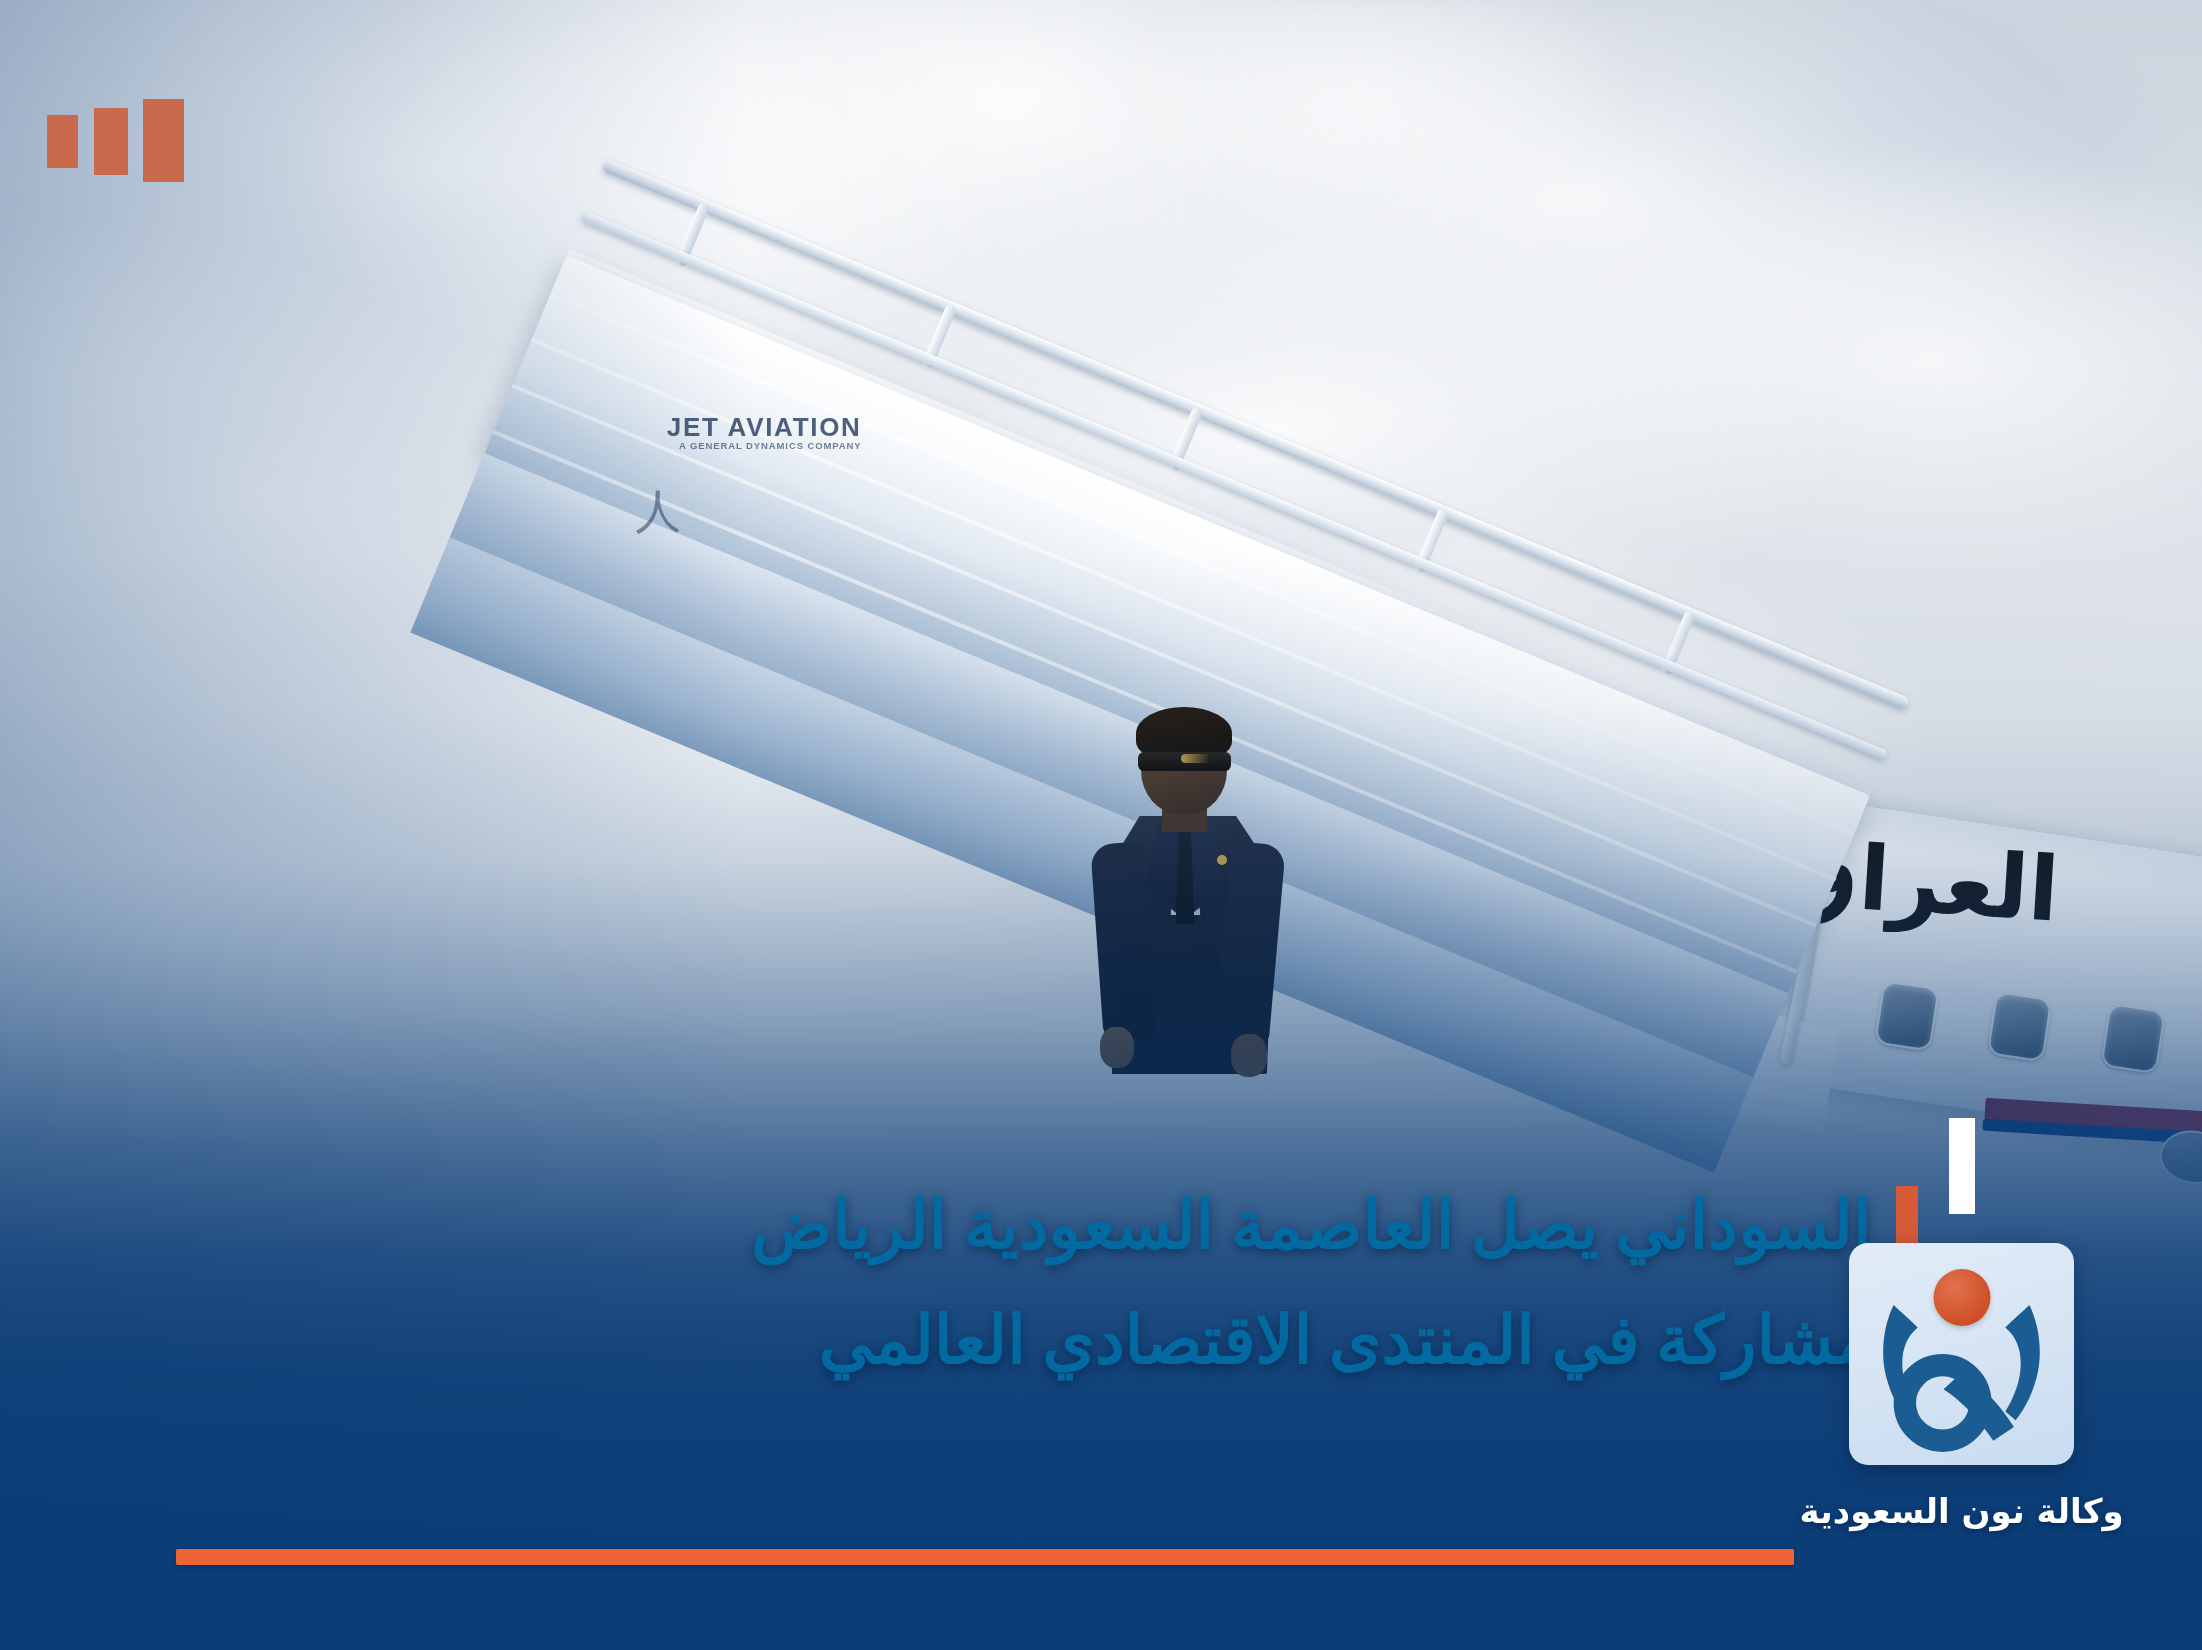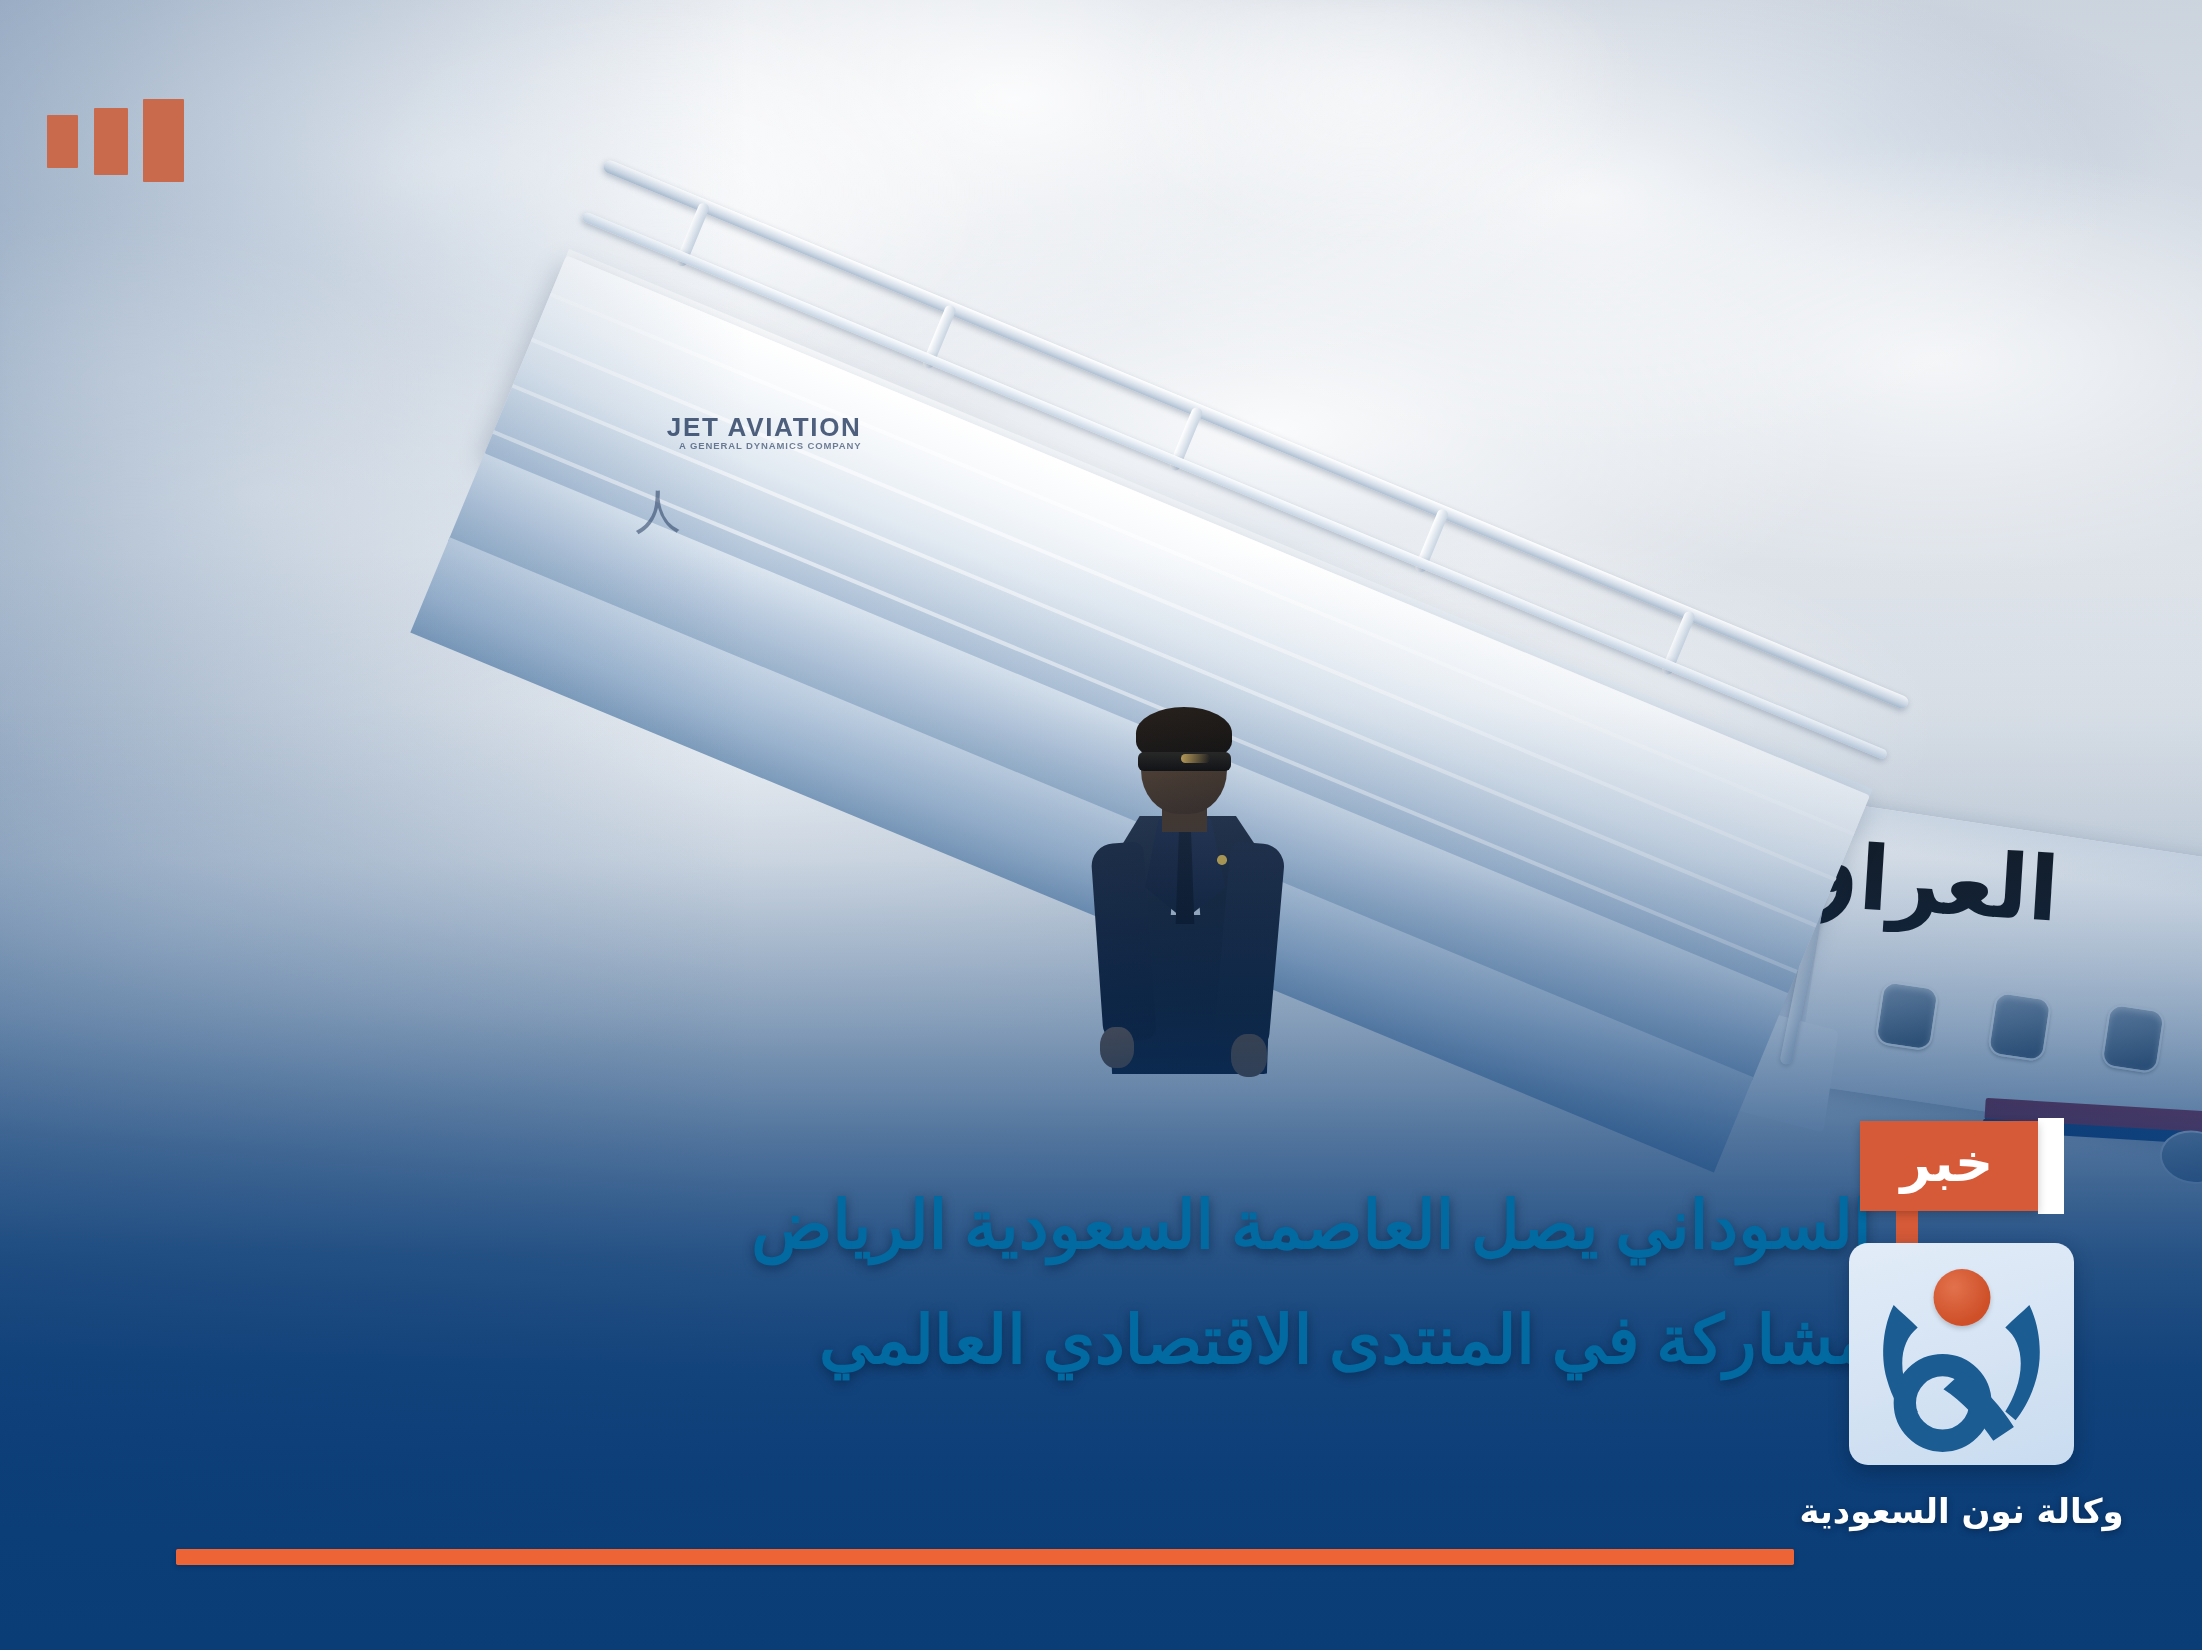--- a/index.html
+++ b/index.html
@@ -444,21 +444,20 @@
       <div class="hl-line">للمشاركة في المنتدى الاقتصادي العالمي</div>
     </div>
   </div>
 
   <div class="hl-divider"></div>
 
   <div class="brandcol">
 
     <div class="news-badge">
       <div class="nb-bar"></div>
-      <div class="nb-box">خبر</div>
     </div>
 
     <div class="logo-tile">
       <div class="logo-dot"></div>
       <svg class="logo-svg" viewBox="0 0 262 258">
         <path d="M52 72 C40 96, 36 130, 44 158 C50 180, 60 196, 68 206 L80 196
                  C70 180, 62 160, 62 140 C62 122, 68 108, 80 98
                  C70 88, 60 80, 52 72 Z" fill="#1b5c93"></path>
         <path d="M210 72 C222 96, 226 130, 218 158 C212 180, 202 196, 194 206 L182 196
                  C192 180, 200 160, 200 140 C200 122, 194 108, 182 98

